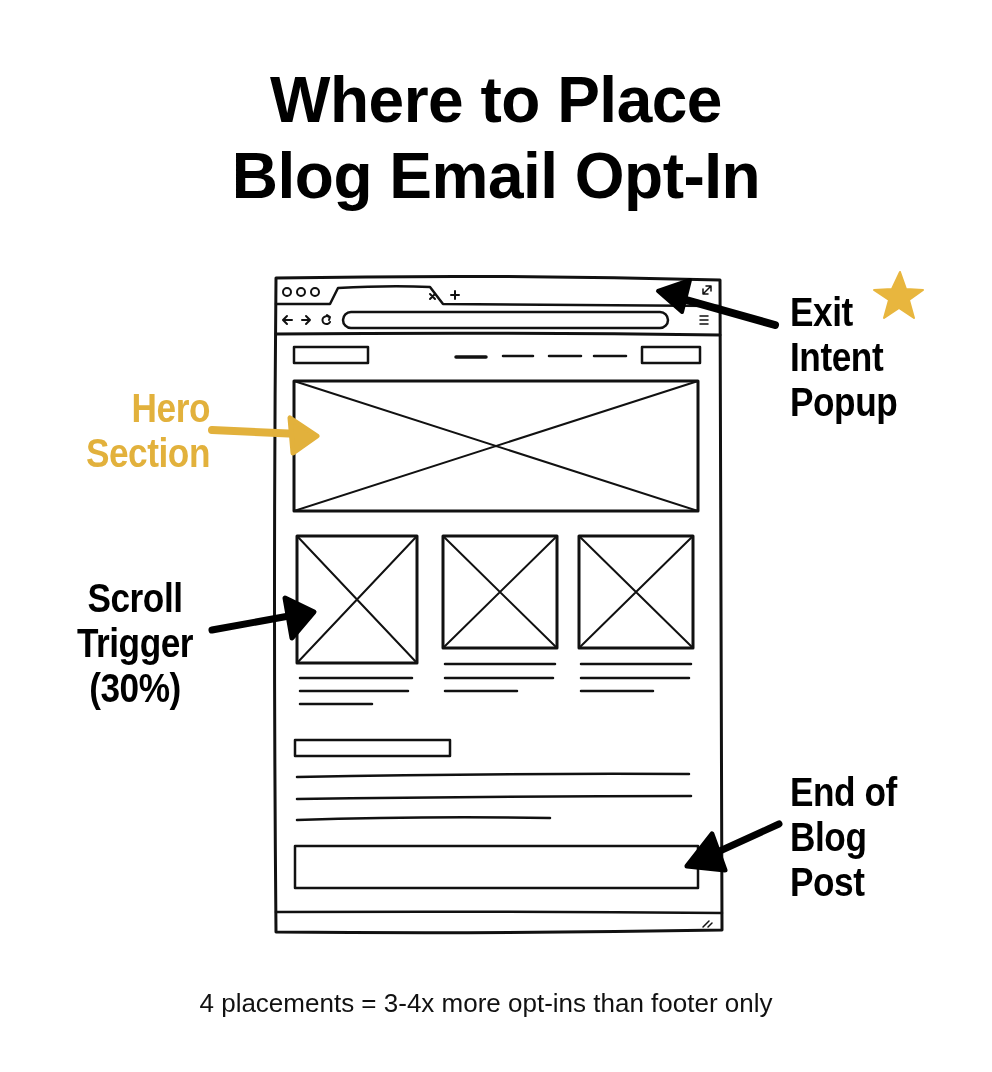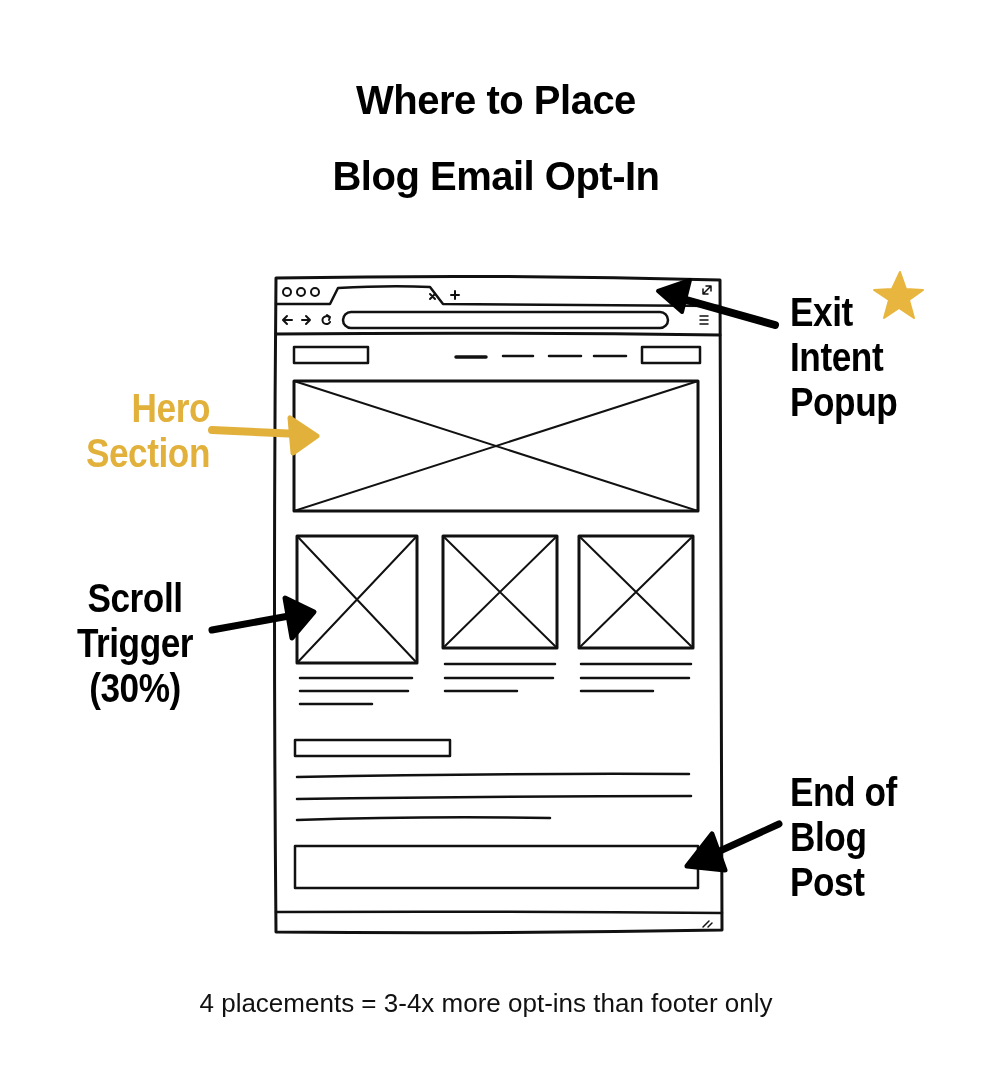--- a/index.html
+++ b/index.html
@@ -1,17 +1,17 @@
 <!DOCTYPE html>
 <html><head>
 <meta charset="utf-8">
 <style>
   html, body { margin: 0; padding: 0; background: #ffffff; }
   body { width: 992px; height: 1072px; position: relative; overflow: hidden; font-family: "Liberation Sans", sans-serif; }
-  .title { position: absolute; left: 0; top: 62px; width: 992px; text-align: center; font-family: "Liberation Sans", sans-serif; font-weight: 700; font-size: 40px; line-height: 76px; letter-spacing: -0.5px; color: #000; }
+  .title { position: absolute; left: 0; top: 62px; width: 992px; text-align: center; font-family: "Liberation Sans", sans-serif; font-weight: 700; font-size: 64px; line-height: 76px; letter-spacing: -0.5px; color: #000; }
   .label { position: absolute; font-family: "Liberation Sans", sans-serif; font-weight: 700; font-size: 40px; line-height: 45px; letter-spacing: -0.5px; transform: scaleX(0.88); }
   .label span { display: block; }
   .exit { left: 790px; top: 290px; color: #000; text-align: left; transform-origin: left top; }
   .hero { left: 40px; top: 386px; color: #e2b13c; text-align: right; width: 170px; transform-origin: right top; }
   .scroll { left: 40px; top: 576px; width: 190px; color: #000; text-align: center; transform-origin: center top; }
   .end { left: 790px; top: 770px; color: #000; text-align: left; transform-origin: left top; }
   .footer-note { position: absolute; left: 0; top: 988px; width: 972px; text-align: center; font-size: 26px; color: #111; font-family: "Liberation Sans", sans-serif; }
   svg.sketch { position: absolute; left: 0; top: 0; }
 </style>
 </head>

